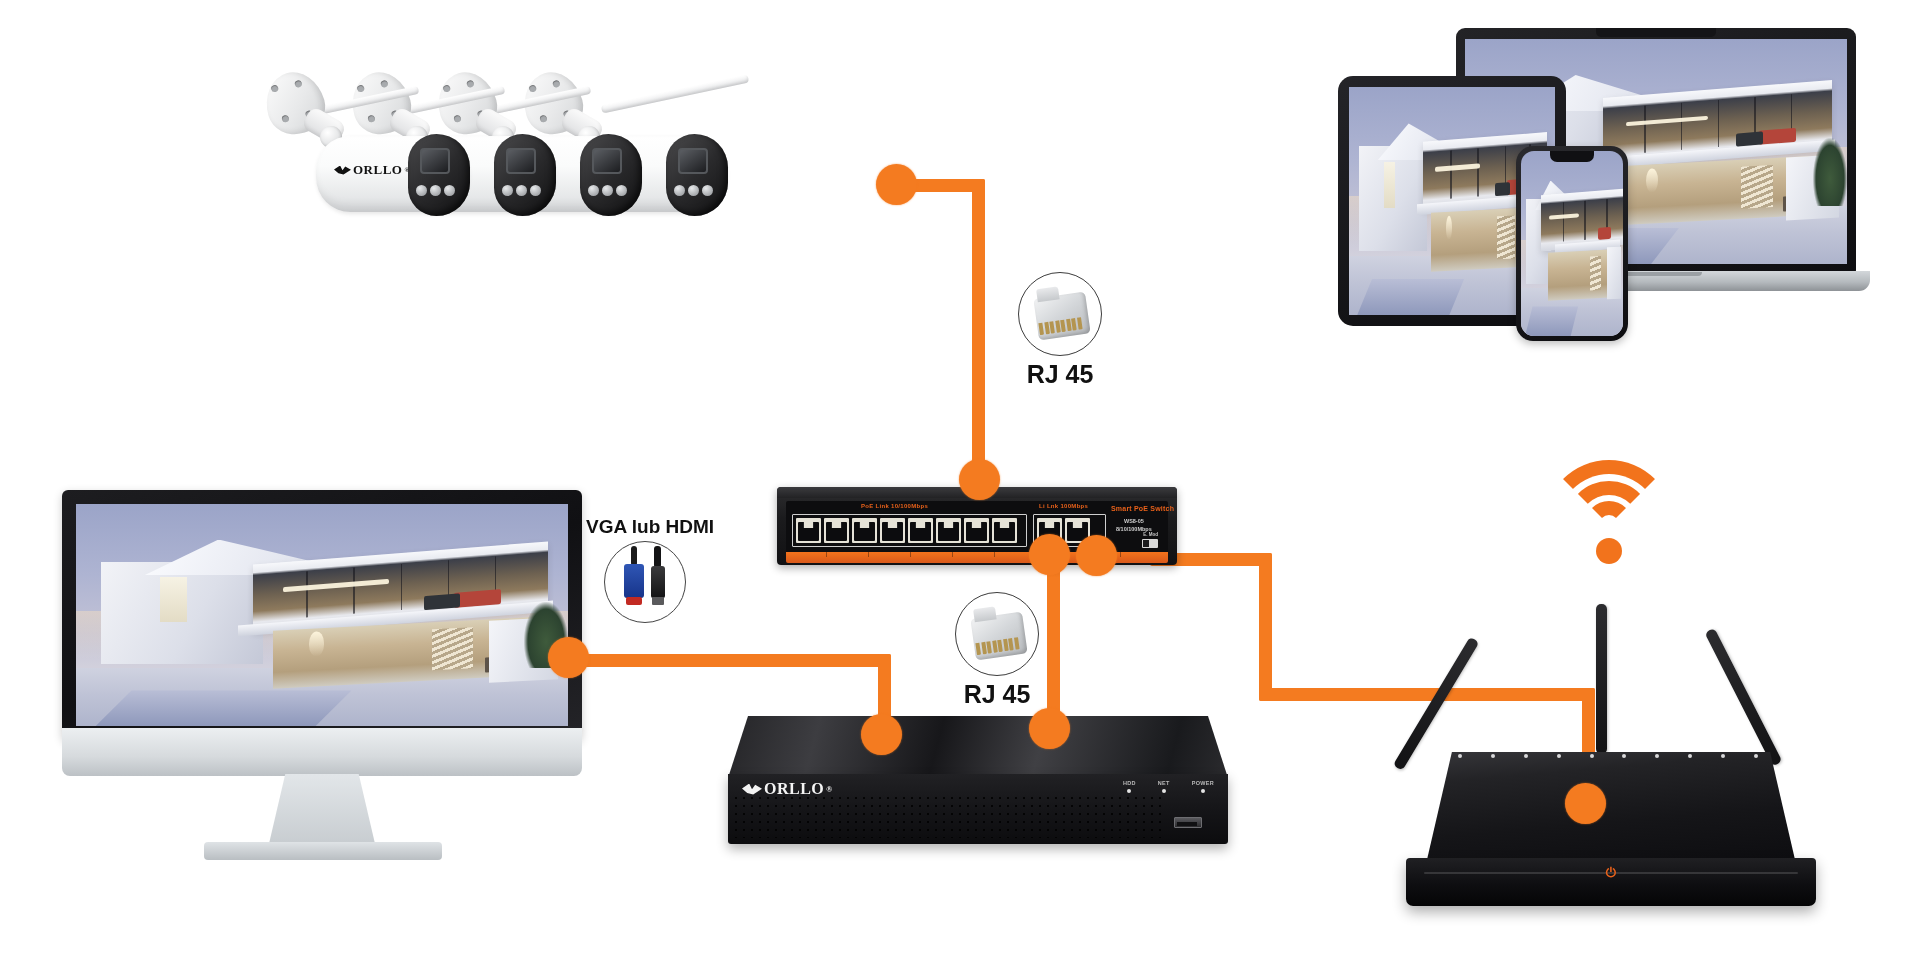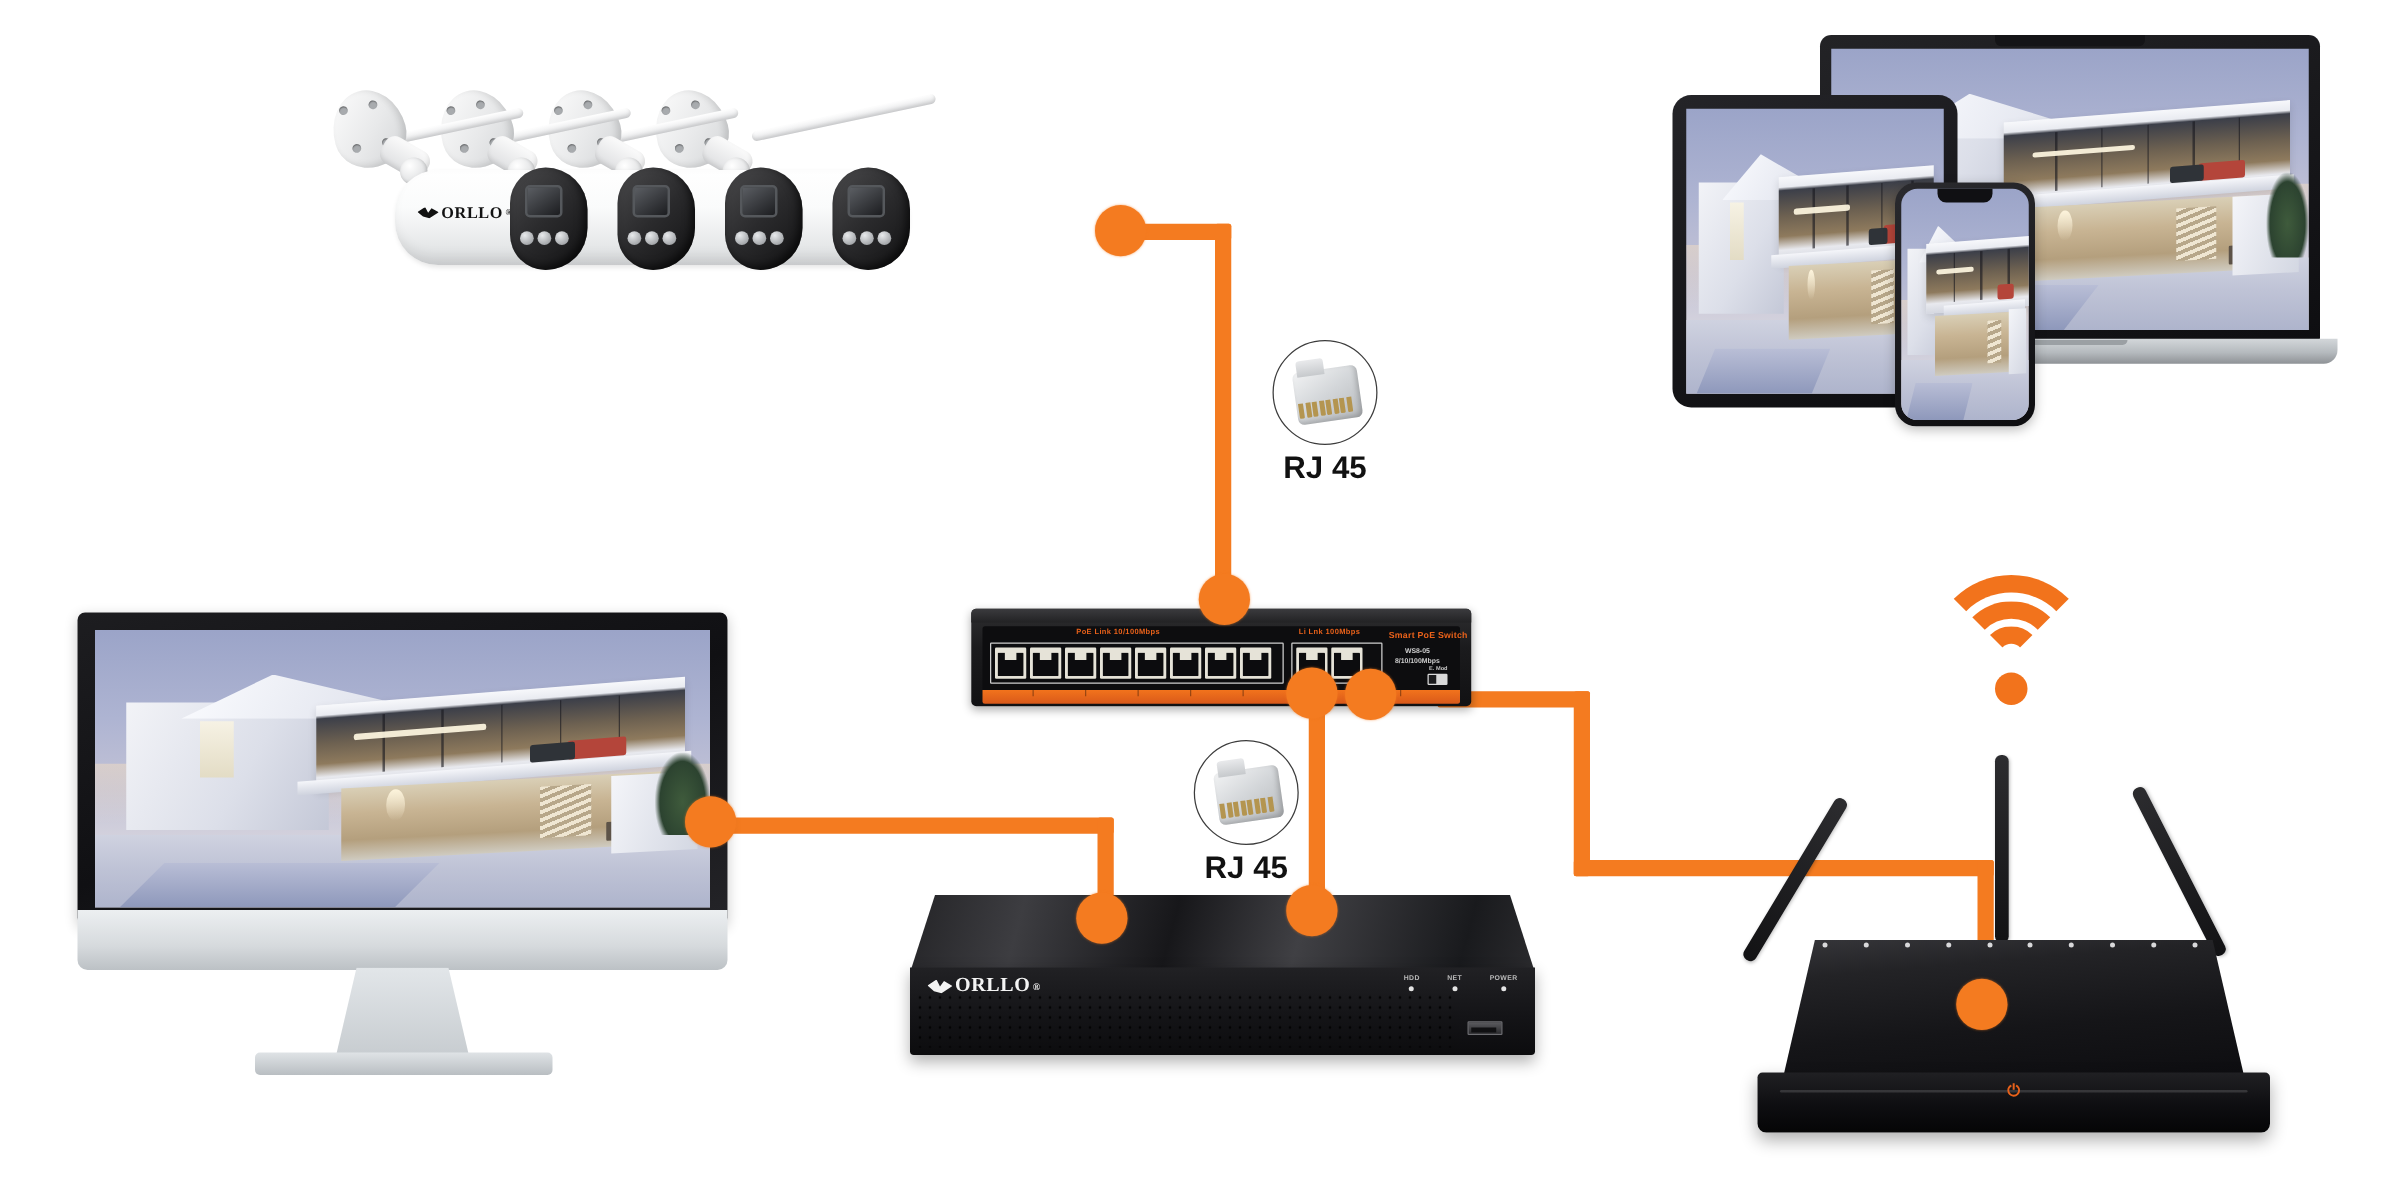--- a/index.html
+++ b/index.html
@@ -699,14 +699,23 @@
           <s></s>
           <s></s>
           <s></s>
           <s></s>
           <s></s>
         </div>
     </div>
     <div class="lbl">RJ 45</div>
   </div>
 
+  <div class="vga" style="left:586px; top:516px;">
+    <div class="lbl">VGA lub HDMI</div>
+    <div class="circle">
+      <div class="vcord"></div>
+        <div class="hcord"></div>
+      <div class="vplug"></div>
+      <div class="hplug"></div>
+    </div>
+  </div>
 
 </div>
 
 </body></html>

